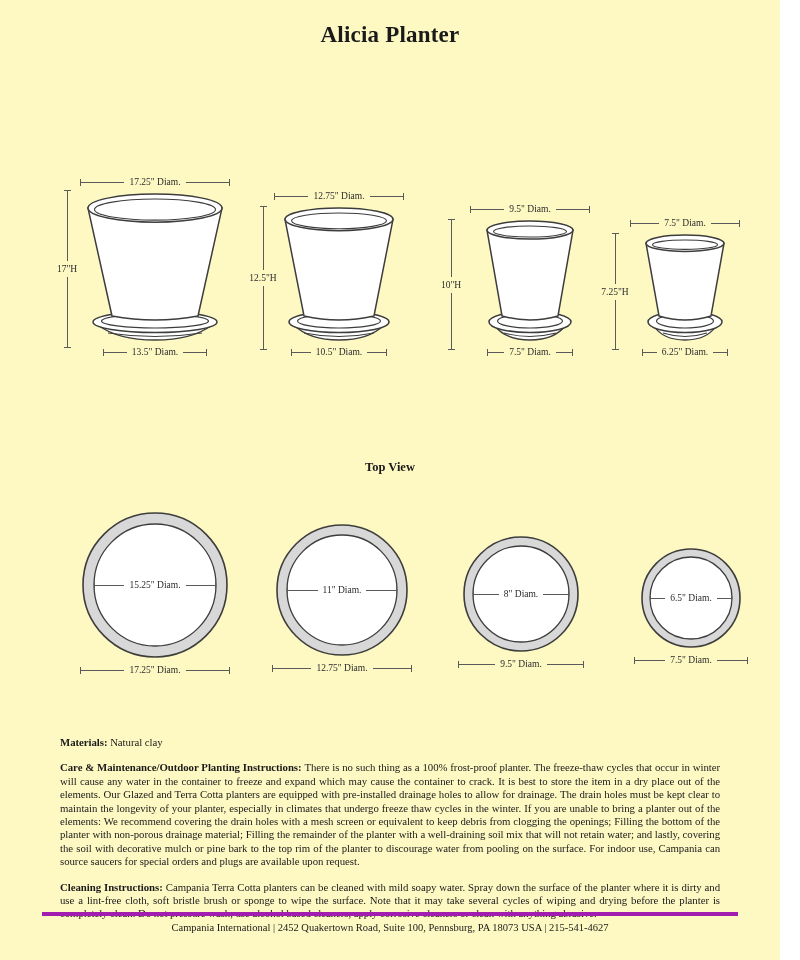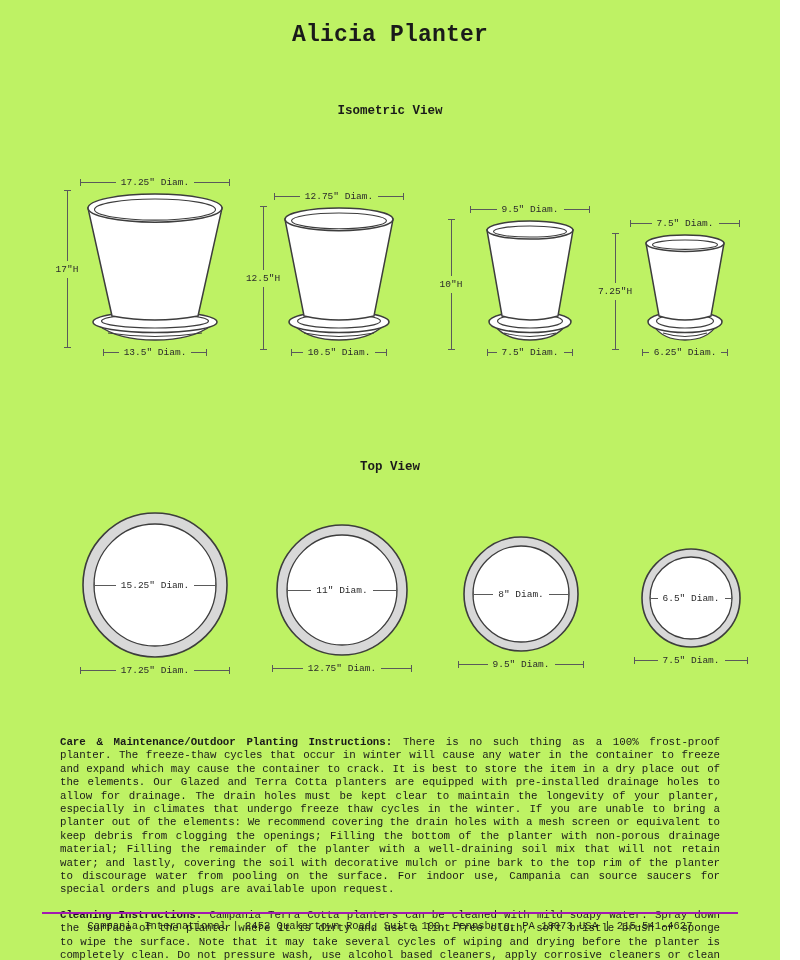--- a/index.html
+++ b/index.html
@@ -1,18 +1,18 @@
 <!DOCTYPE html>
 <html><head>
 <meta charset="utf-8">
 <style>
   html,body{margin:0;padding:0;background:#fff;}
   .page{
-    position:relative;width:780px;height:960px;background:#bef264;overflow:hidden;
-    font-family:Liberation Mono, monospace;color:#1a1a1a;
+    position:relative;width:780px;height:960px;background:#fef9c3;overflow:hidden;
+    font-family:Liberation Serif, serif;color:#1a1a1a;
   }
   .title{
     position:absolute;top:22px;left:0;right:0;text-align:center;
     font-size:23px;font-weight:bold;letter-spacing:.2px;
   }
   .section-label{
     position:absolute;left:0;right:0;text-align:center;
     font-size:12.5px;font-weight:bold;
   }
   .section-label.iso{top:104px;}
@@ -38,31 +38,30 @@
   .top-fig .innerdim{position:absolute;}
   .top-fig .outerdim{margin-top:5px;}
 
   
   .text-block{position:absolute;left:60px;right:60px;top:736px;font-size:10.8px;
               line-height:13.4px;letter-spacing:-0.05px;text-align:justify;}
   .text-block p{margin:0 0 12px 0;}
   .plabel{font-weight:bold;}
   .plabel::after{content:"\00a0";}
 
-  .footer{position:absolute;left:42px;right:42px;top:912px;border-top:2px solid #a21caf;
+  .footer{position:absolute;left:42px;right:42px;top:912px;border-top:4px solid #a21caf;
           padding-top:5px;text-align:center;font-size:10.5px;line-height:14px;}
   .footer a{color:#3a78c2;text-decoration:underline;cursor:pointer;}
 </style>
 </head>
 <body>
 
 <div class="page">
 
   <div class="title">Alicia Planter</div>
-  <div class="section-label iso">Isometric View</div>
   <div class="section-label top">Top View</div>
 
   <div class="iso-fig" style="left: 52px; top: 176px;">
     <div class="vdim" style="left: 0px; top: 14px; height: 158px;">
       <span class="ln"></span>
       <span class="lb">17"H</span>
       <span class="ln"></span>
     </div>
     <div class="col" style="margin-left: 28px; width: 150px;">
       <div class="hdim topdim" style="width: 100%;">
@@ -236,20 +235,21 @@
       <span class="ln"></span>
     </div>
     <div class="hdim outerdim">
       <span class="ln"></span>
       <span class="lb">7.5" Diam.</span>
       <span class="ln"></span>
     </div>
   </div>
 
   <div class="text-block">
+    <p><b class="plabel">Materials:</b><span>Natural clay</span></p>
     <p><b class="plabel">Care &amp; Maintenance/Outdoor Planting Instructions:</b><span>There is no such thing as a 100% frost-proof planter. The freeze-thaw cycles that occur in winter will cause any water in the container to freeze and expand which may cause the container to crack. It is best to store the item in a dry place out of the elements. Our Glazed and Terra Cotta planters are equipped with pre-installed drainage holes to allow for drainage. The drain holes must be kept clear to maintain the longevity of your planter, especially in climates that undergo freeze thaw cycles in the winter. If you are unable to bring a planter out of the elements: We recommend covering the drain holes with a mesh screen or equivalent to keep debris from clogging the openings; Filling the bottom of the planter with non-porous drainage material; Filling the remainder of the planter with a well-draining soil mix that will not retain water; and lastly, covering the soil with decorative mulch or pine bark to the top rim of the planter to discourage water from pooling on the surface. For indoor use, Campania can source saucers for special orders and plugs are available upon request.</span></p>
     <p><b class="plabel">Cleaning Instructions:</b><span>Campania Terra Cotta planters can be cleaned with mild soapy water. Spray down the surface of the planter where it is dirty and use a lint-free cloth, soft bristle brush or sponge to wipe the surface. Note that it may take several cycles of wiping and drying before the planter is completely clean. Do not pressure wash, use alcohol based cleaners, apply corrosive cleaners or clean with anything abrasive.</span></p>
   </div>
 
   <div class="footer">
     <div>Campania International | 2452 Quakertown Road, Suite 100, Pennsburg, PA 18073 USA | 215-541-4627</div>
   </div>
 
 </div>
 

